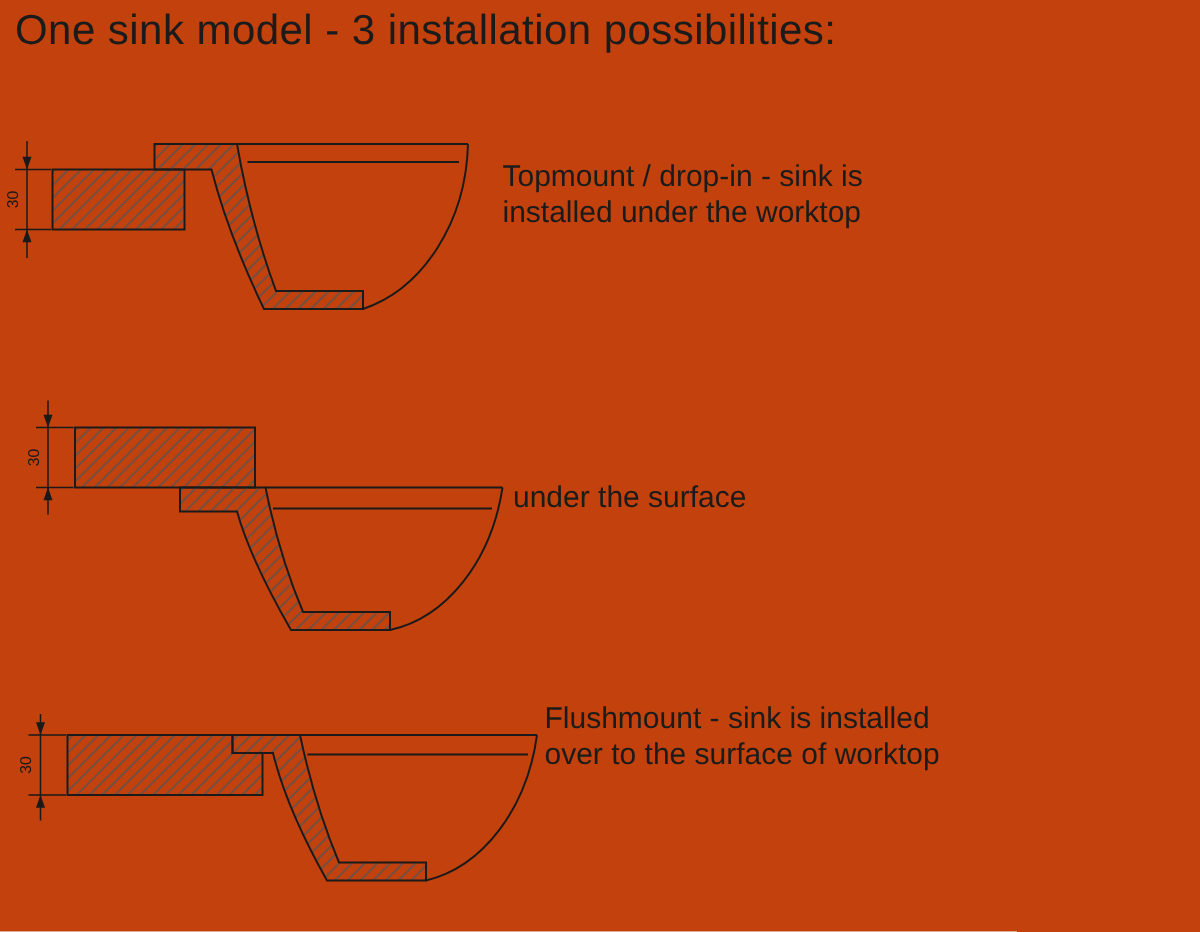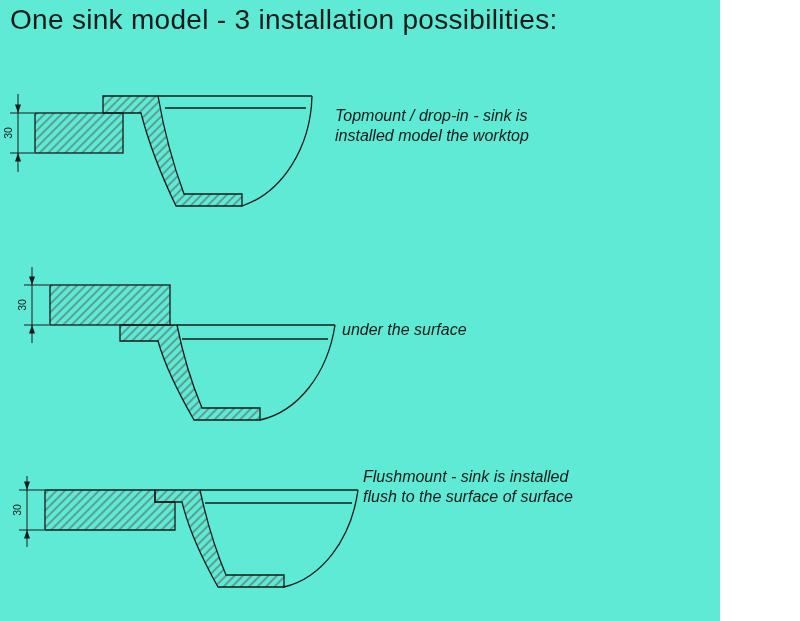--- a/index.html
+++ b/index.html
@@ -1,33 +1,33 @@
 <!DOCTYPE html>
 <html><head>
 <meta charset="utf-8">
 <style>
   html,body{margin:0;padding:0;background:#fff;}
   .page{
     position:relative;
-    width:720px;height:621px;
-    background:#5eead4;
+    width:800px;height:621px;
+    background:#c2410c;
     font-family:"Liberation Sans", sans-serif;
     color:#1b1b1b;
     overflow:hidden;
   }
   .page-title{
     position:absolute;left:10px;top:4px;
     font-size:28px;font-weight:400;letter-spacing:0.3px;
     margin:0;color:#1b1b1b;white-space:nowrap;
   }
   .diagram{position:absolute;}
   .desc{
     position:absolute;
-    font-size:16px;line-height:1.22;
-    color:#1b1b1b;white-space:nowrap;font-style:italic;
+    font-size:20px;line-height:1.22;
+    color:#1b1b1b;white-space:nowrap;
   }
   svg text{font-family:"Liberation Sans", sans-serif;}
 </style>
 </head>
 <body>
 
 <div class="page">
 
   <h1 class="page-title">One sink model - 3 installation possibilities:</h1>
 
@@ -48,21 +48,21 @@
       <rect x="35" y="35" width="88" height="40" fill="url(#hatchA)"></rect>
       <path fill="url(#hatchA)" d="M103,18 H158 Q167,70 184,116 H242 V128 H176 Q152,78 141,35 H103 Z"></path>
       <line x1="158" y1="18" x2="312" y2="18"></line>
       <line x1="165" y1="30" x2="306" y2="30"></line>
       <path d="M312,18 A95,118 0 0 1 242,128"></path>
     </g>
     <text x="9" y="55" transform="rotate(-90 9 55)" text-anchor="middle" dominant-baseline="middle" font-size="10.5" fill="#1a1a1a">30</text>
   </svg>
   <div class="desc" style="left:335px;top:106px">
     <div>Topmount / drop-in - sink is</div>
-    <div>installed model the worktop</div>
+    <div>installed under the worktop</div>
   </div>
 
   <svg class="diagram" style="left:0;top:265px" width="345" height="175" viewBox="0 0 345 175">
     <defs>
       <pattern id="hatchB" width="6" height="6" patternUnits="userSpaceOnUse" patternTransform="rotate(45)">
         <line x1="3" y1="0" x2="3" y2="6" stroke="#555" stroke-width="1"></line>
       </pattern>
     </defs>
     <g stroke="#1a1a1a" stroke-width="1.3" fill="none">
       <g stroke-width="1">
@@ -101,16 +101,16 @@
       <path fill="url(#hatchC)" d="M45,15 H155 V27 H175 V55 H45 Z"></path>
       <path fill="url(#hatchC)" d="M155,15 H200 Q210,62 226,100 H284 V112 H218 Q191,64 182,27 H155 Z"></path>
       <line x1="200" y1="15" x2="358" y2="15"></line>
       <line x1="205" y1="28" x2="352" y2="28"></line>
       <path d="M358,15 A92,120 0 0 1 284,112"></path>
     </g>
     <text x="18" y="35" transform="rotate(-90 18 35)" text-anchor="middle" dominant-baseline="middle" font-size="10.5" fill="#1a1a1a">30</text>
   </svg>
   <div class="desc" style="left:363px;top:467px">
     <div>Flushmount - sink is installed</div>
-    <div>flush to the surface of surface</div>
+    <div>over to the surface of worktop</div>
   </div>
 
 </div>
 
 </body></html>

